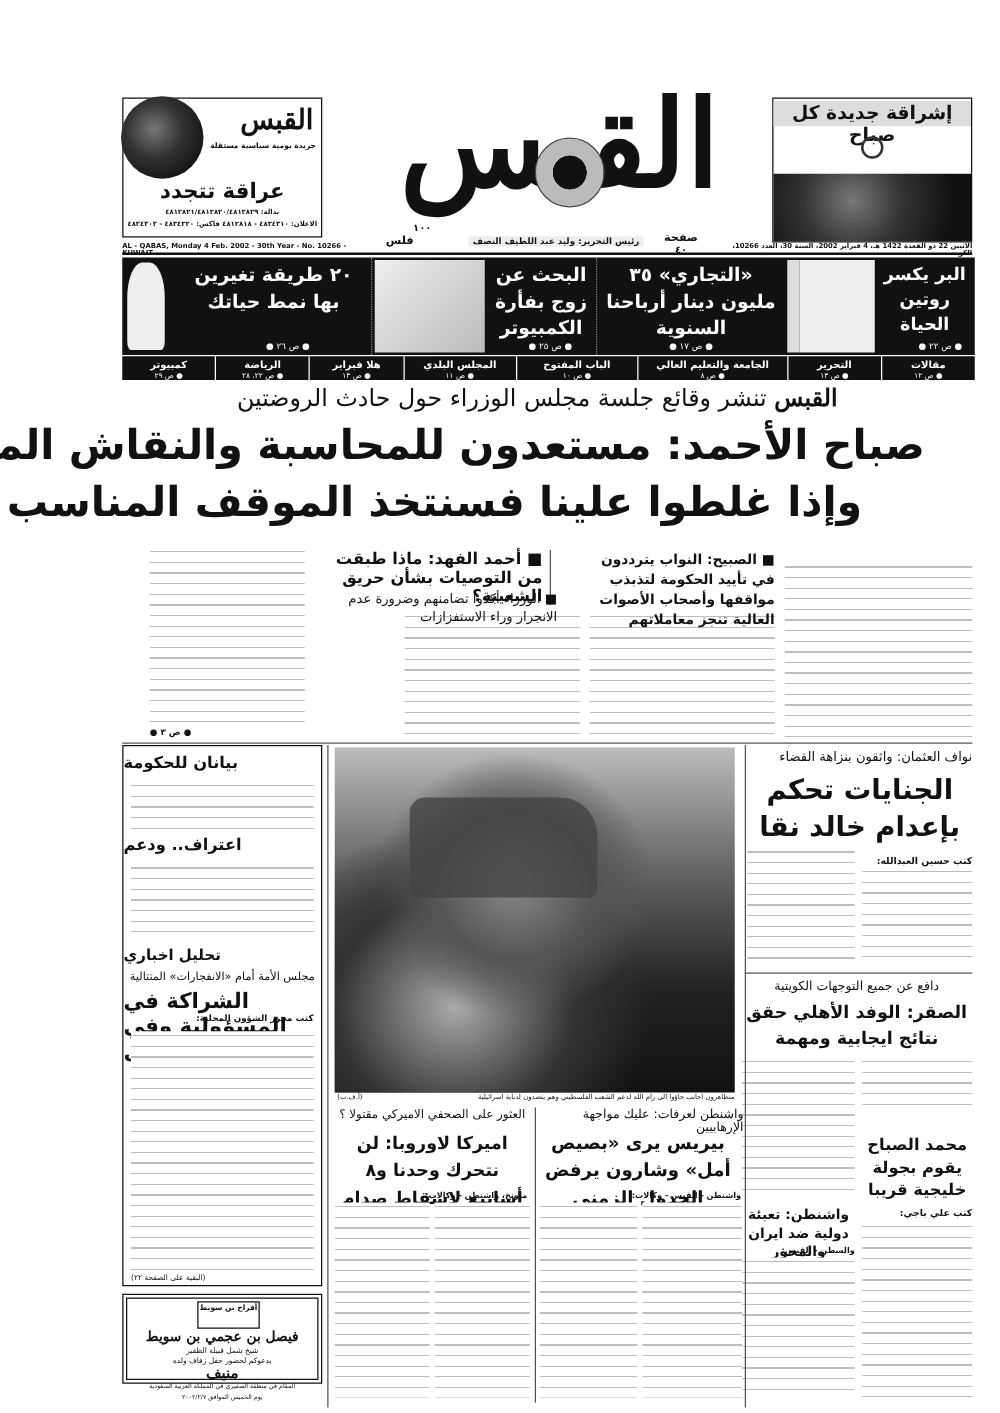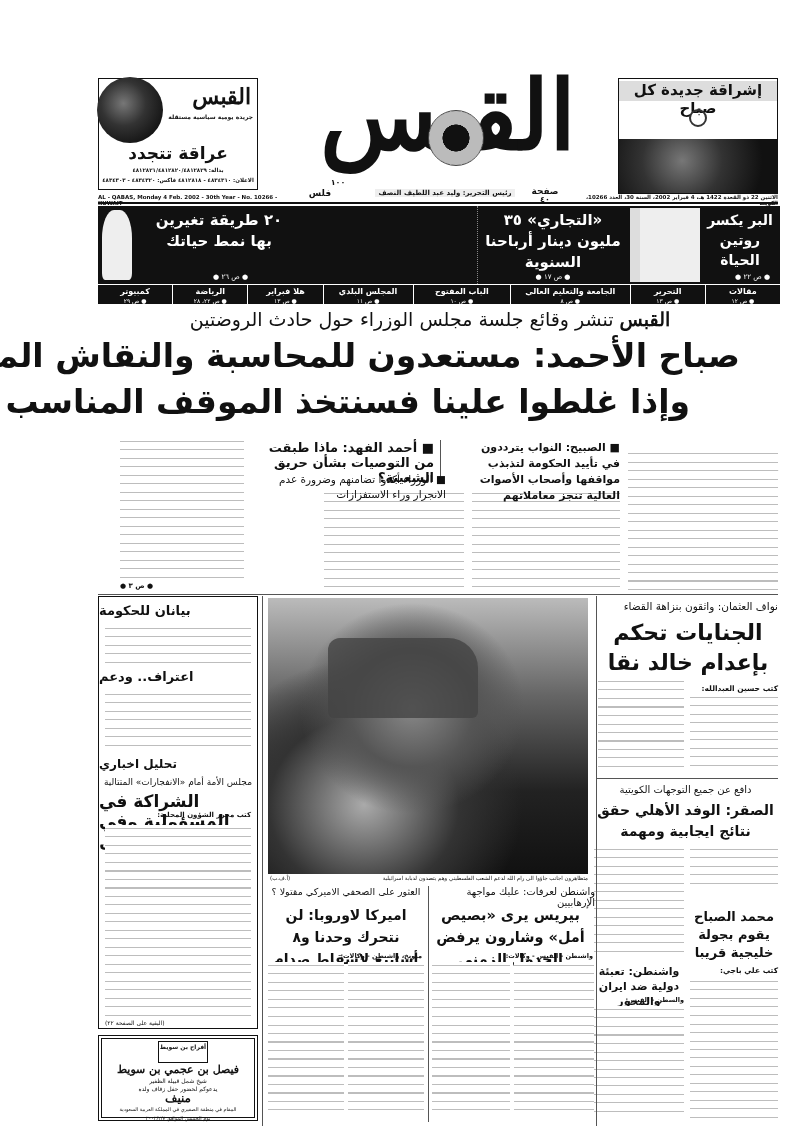--- a/index.html
+++ b/index.html
@@ -55,20 +55,25 @@
   <div class="abs" style="right:0;top:0;width:140px;height:78px;">
     <div class="abs photo" style="left:0;top:2px;width:60px;height:74px;background:#eee;"></div>
     <div class="abs teaser-txt" style="right:2px;top:4px;width:76px;font-size:14px;line-height:20px;">البر يكسر روتين الحياة</div>
     <div class="abs" style="right:10px;bottom:3px;font-size:7px;padding-left:16px;">● ص ٢٢ ●</div>
   </div>
   <div class="abs photo" style="right:140px;top:2px;width:10px;height:74px;background:#ddd;"></div>
   <div class="abs" style="right:152px;top:0;width:150px;height:78px;border-left:1px dotted #888;">
     <div class="abs teaser-txt" style="left:4px;right:4px;top:4px;font-size:15px;line-height:21px;">«التجاري» ٣٥ مليون دينار أرباحنا السنوية</div>
     <div class="abs" style="left:0;right:0;bottom:3px;font-size:7px;text-align:center;">● ص ١٧ ●</div>
   </div>
+  <div class="abs" style="right:302px;top:0;width:180px;height:78px;border-left:1px dotted #888;">
+    <div class="abs teaser-txt" style="right:4px;top:4px;width:82px;font-size:15px;line-height:21px;">البحث عن زوج بفأرة الكمبيوتر</div>
+    <div class="abs" style="left:2px;top:2px;width:88px;height:74px;background:linear-gradient(135deg,#eee,#bbb);"></div>
+    <div class="abs" style="right:20px;bottom:3px;font-size:7px;">● ص ٢٥ ●</div>
+  </div>
   <div class="abs" style="left:0;top:0;width:200px;height:78px;">
     <div class="abs" style="left:4px;top:4px;width:30px;height:70px;background:#eee;border-radius:40% 40% 10% 10%;"></div>
     <div class="abs teaser-txt" style="right:4px;top:4px;width:150px;font-size:15px;line-height:21px;">٢٠ طريقة تغيرين بها نمط حياتك</div>
     <div class="abs" style="right:50px;bottom:3px;font-size:7px;">● ص ٢٦ ●</div>
   </div>
 </div>
 
 <div class="abs black" style="left:98px;top:285px;width:682px;height:19px;display:flex;flex-direction:row;">
   <div class="navcell"><span>مقالات</span><small>● ص ١٢</small></div>
   <div class="navcell"><span>التحرير</span><small>● ص ١٣</small></div>
@@ -107,21 +112,21 @@
   <div class="abs hl" style="left:0;right:0;top:72px;font-size:13px;">اعتراف.. ودعم</div>
   <div class="abs txt fill" style="left:6px;right:6px;top:94px;height:56px;"></div>
   <div class="abs hl" style="left:0;right:0;top:160px;font-size:12px;">تحليل اخباري</div>
   <div class="abs" style="left:0;right:0;top:180px;font-size:9px;text-align:center;">مجلس الأمة أمام «الانفجارات» المتتالية</div>
   <div class="abs hl" style="left:0;right:0;top:194px;font-size:17px;">الشراكة في المسؤولية وفي الحل</div>
   <div class="abs" style="right:6px;top:214px;font-size:7px;font-weight:bold;">كتب محرر الشؤون المحلية:</div>
   <div class="abs txt fill" style="left:6px;right:6px;top:228px;height:192px;"></div>
   <div class="abs" style="left:6px;bottom:2px;font-size:6px;">(البقية على الصفحة ٢٢)</div>
 </div>
 
-<div class="abs box" style="left:98px;top:1035px;width:160px;height:86px;border:4px double #111;">
+<div class="abs box" style="left:98px;top:1035px;width:160px;height:72px;border:4px double #111;">
   <div class="abs" style="left:56px;top:2px;width:48px;height:20px;border:1px solid #111;font-size:6px;font-weight:bold;text-align:center;line-height:9px;">أفراح بن سويط</div>
   <div class="abs" style="left:0;right:0;top:24px;text-align:center;font-family:'DejaVu Serif',serif;font-weight:bold;font-size:11px;">فيصل بن عجمي بن سويط</div>
   <div class="abs" style="left:0;right:0;top:38px;text-align:center;font-size:6px;">شيخ شمل قبيلة الظفير</div>
   <div class="abs" style="left:0;right:0;top:46px;text-align:center;font-size:6px;">يدعوكم لحضور حفل زفاف ولده</div>
   <div class="abs" style="left:0;right:0;top:52px;text-align:center;font-family:'DejaVu Serif',serif;font-weight:bold;font-size:12px;">منيف</div>
   <div class="abs" style="left:4px;right:4px;top:67px;text-align:center;font-size:5px;line-height:6px;">المقام في منطقة الصفيري في المملكة العربية السعودية</div>
   <div class="abs" style="left:0;right:0;top:76px;text-align:center;font-size:5px;">يوم الخميس الموافق ٢٠٠٢/٢/٧</div>
 </div>
 
 <div class="abs photo" style="left:268px;top:598px;width:320px;height:276px;background:

